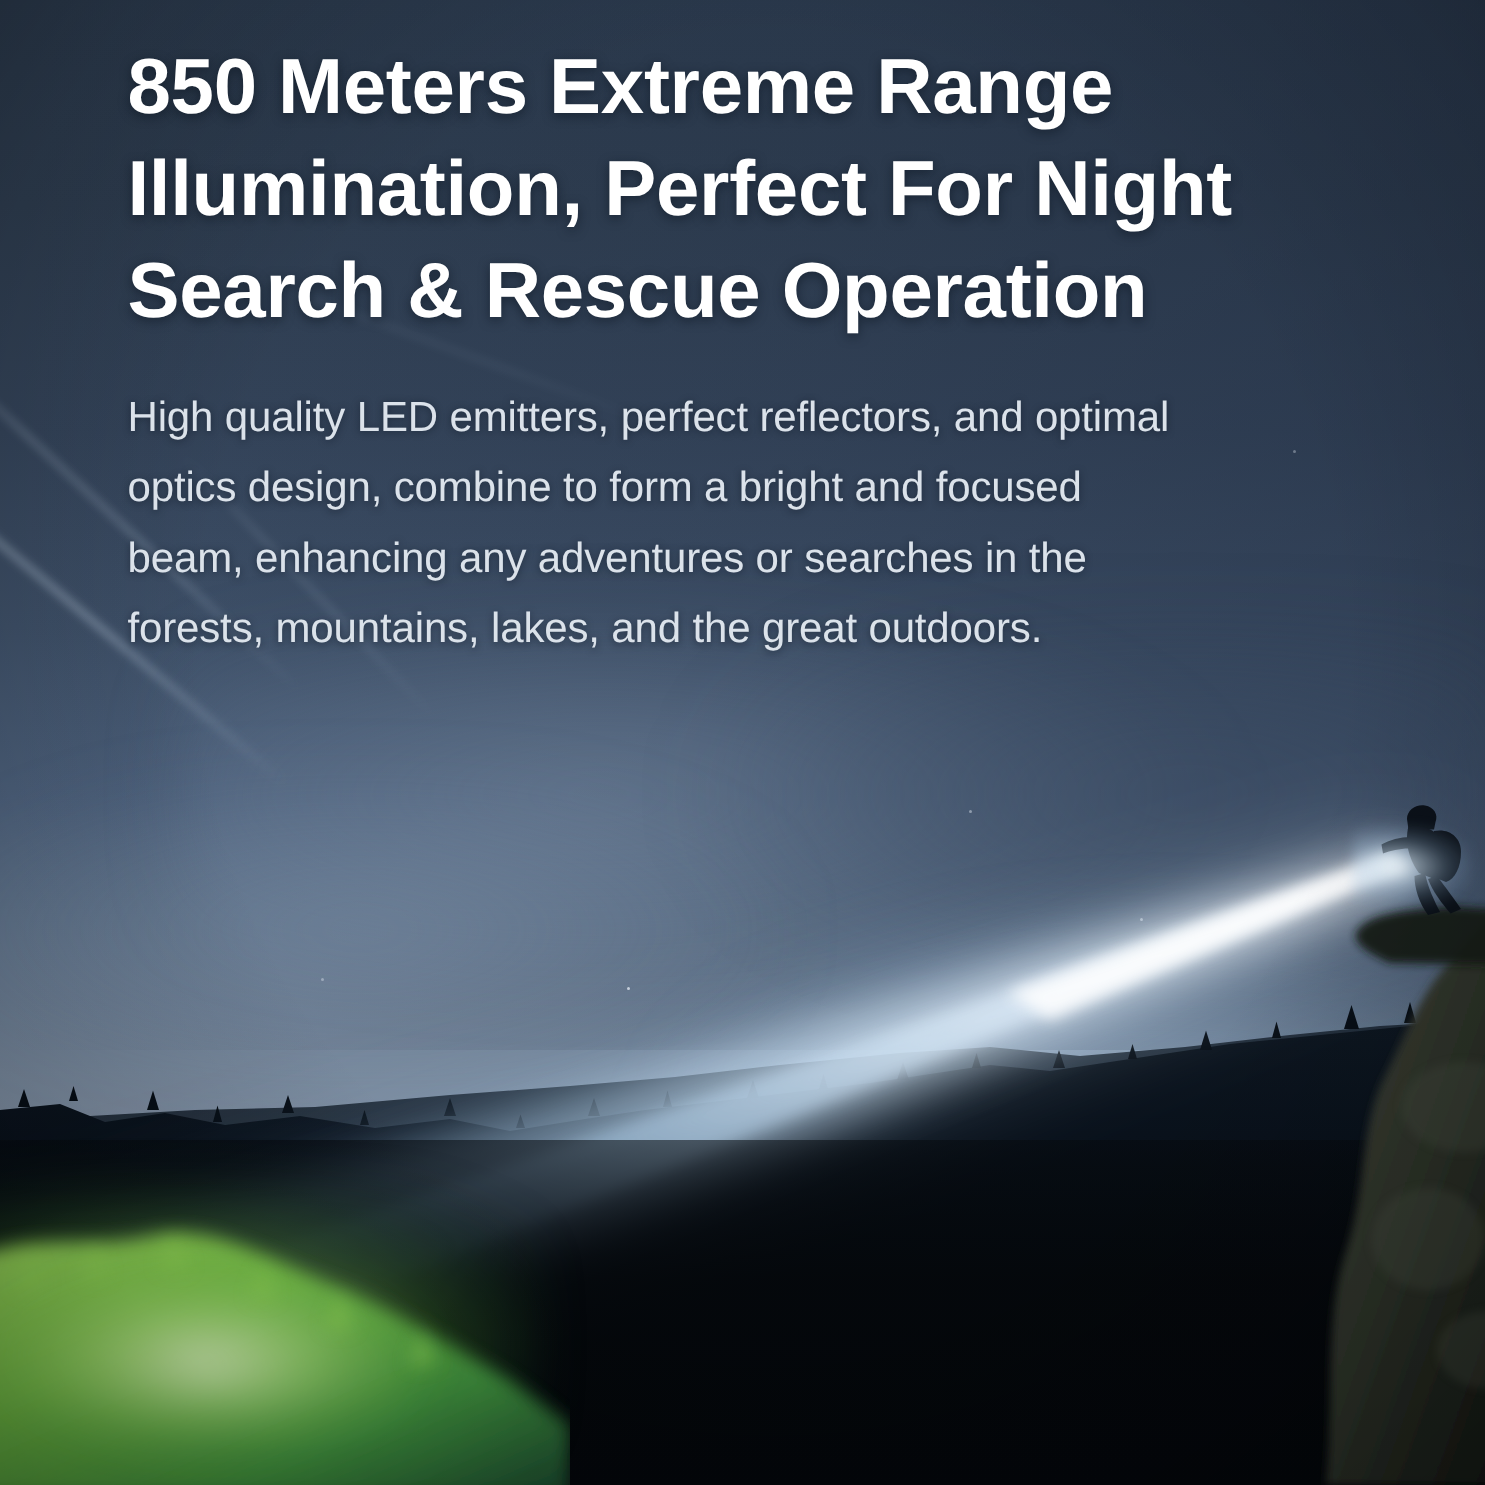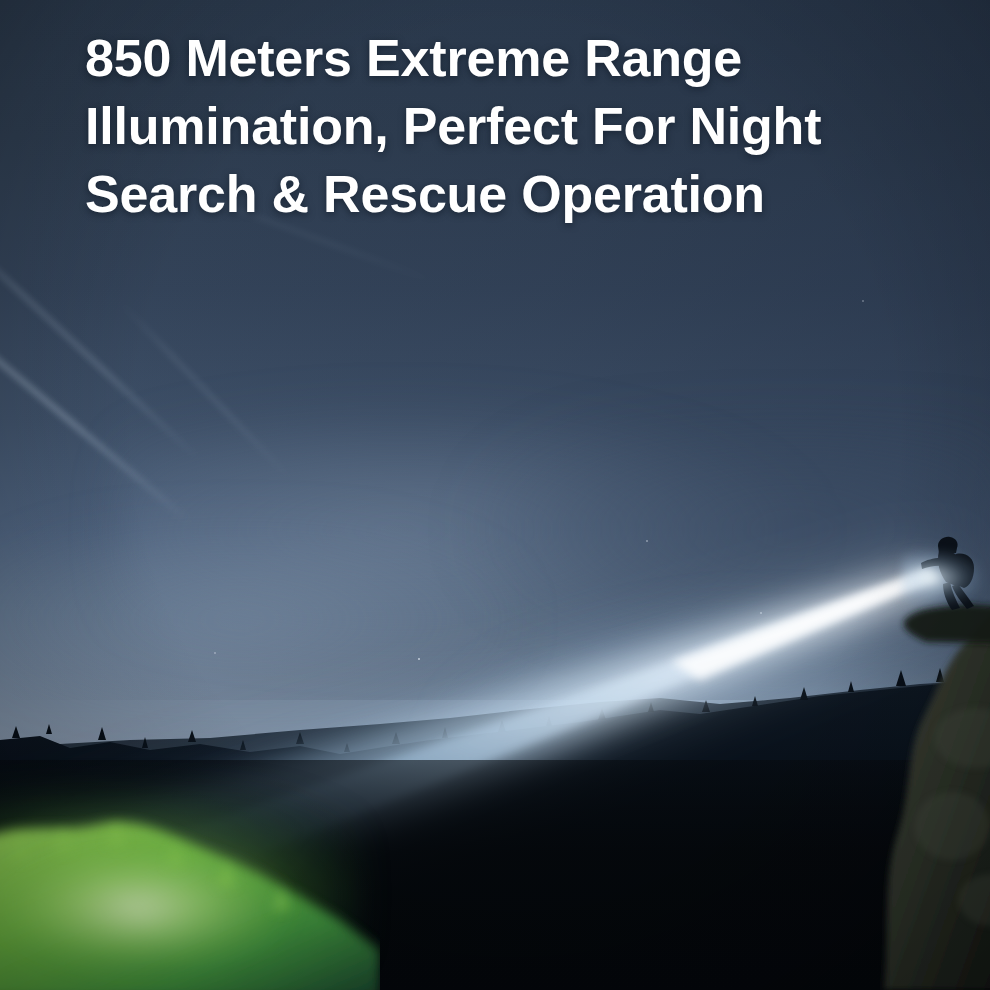--- a/index.html
+++ b/index.html
@@ -428,15 +428,19 @@
     </svg>
     <div class="muzzle-flare"></div>
 
     <div class="vignette"></div>
   </div>
 
   <div class="copy">
     <h1 class="headline">850 Meters Extreme Range
 Illumination, Perfect For Night
 Search &amp; Rescue Operation</h1>
+    <p class="subcopy">High quality LED emitters, perfect reflectors, and optimal
+optics design, combine to form a bright and focused
+beam, enhancing any adventures or searches in the
+forests, mountains, lakes, and the great outdoors.</p>
   </div>
 
 </div>
 
 </body></html>

